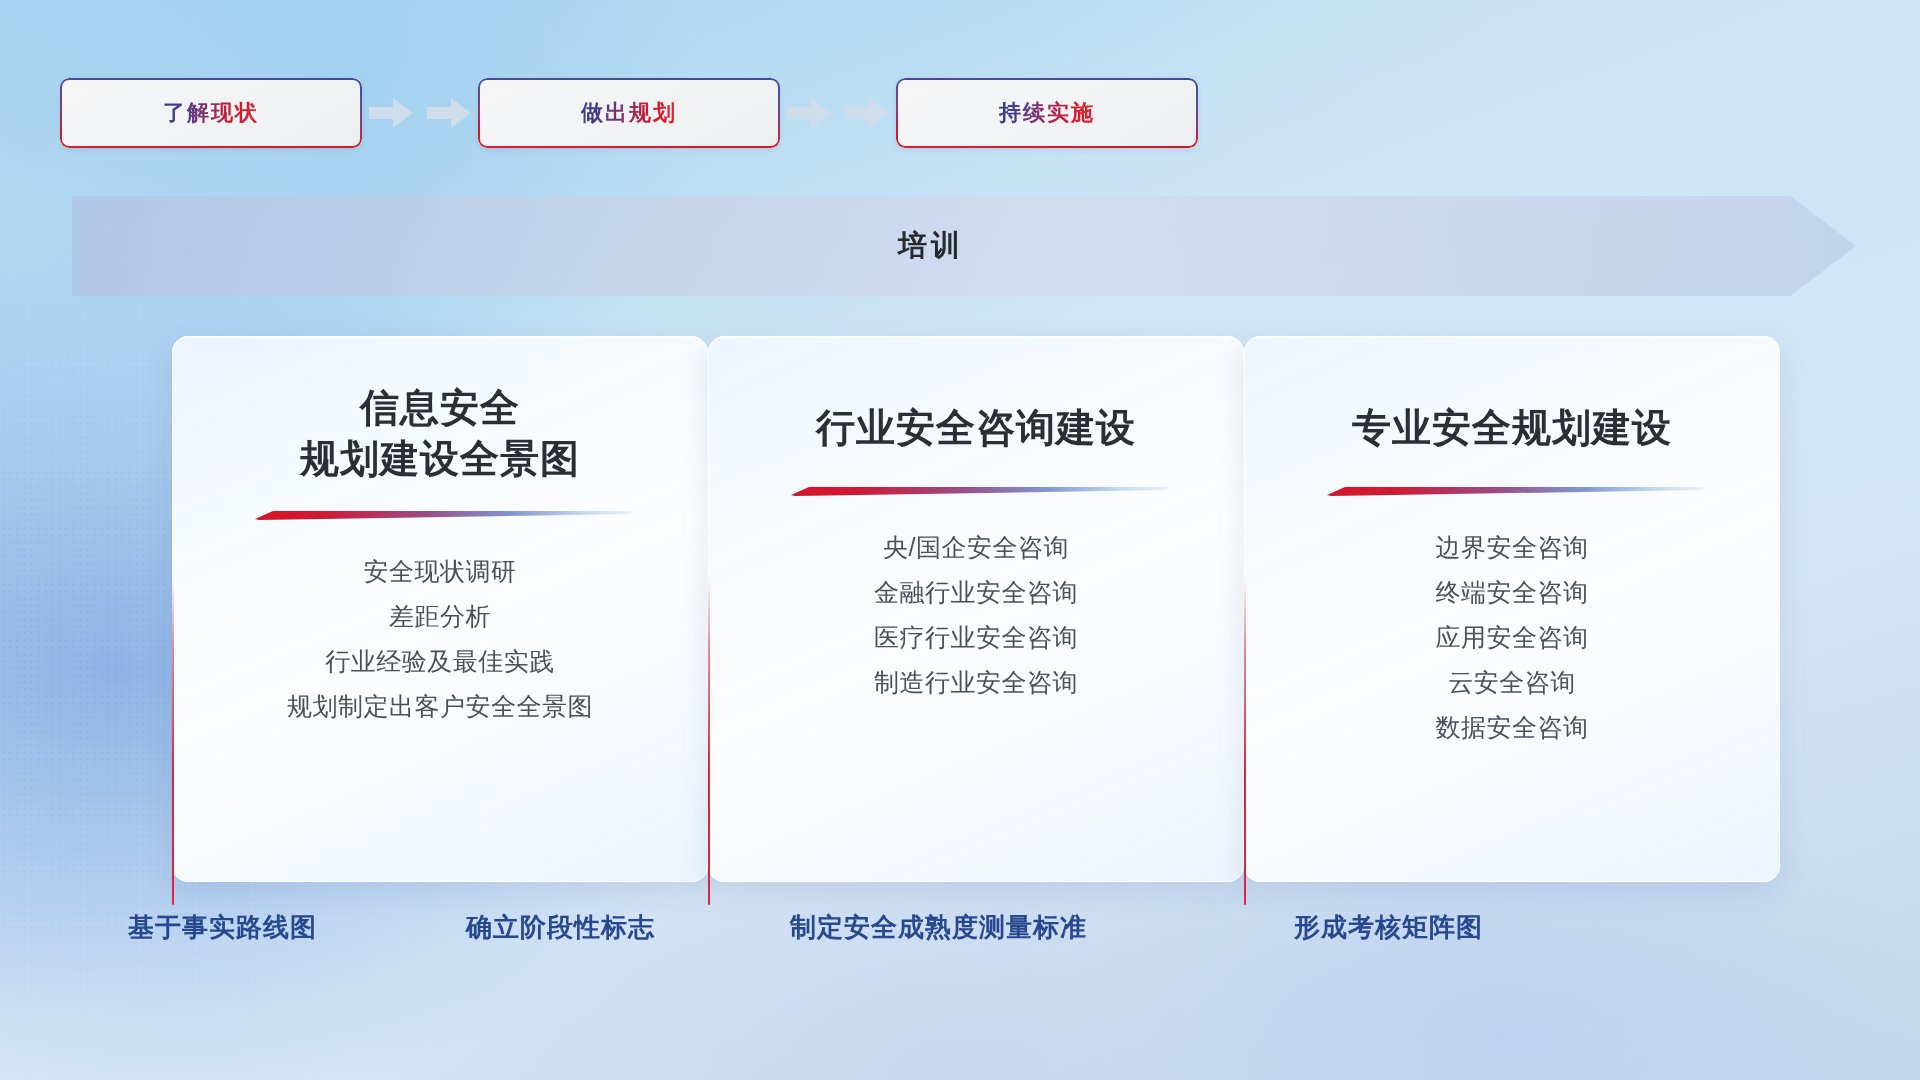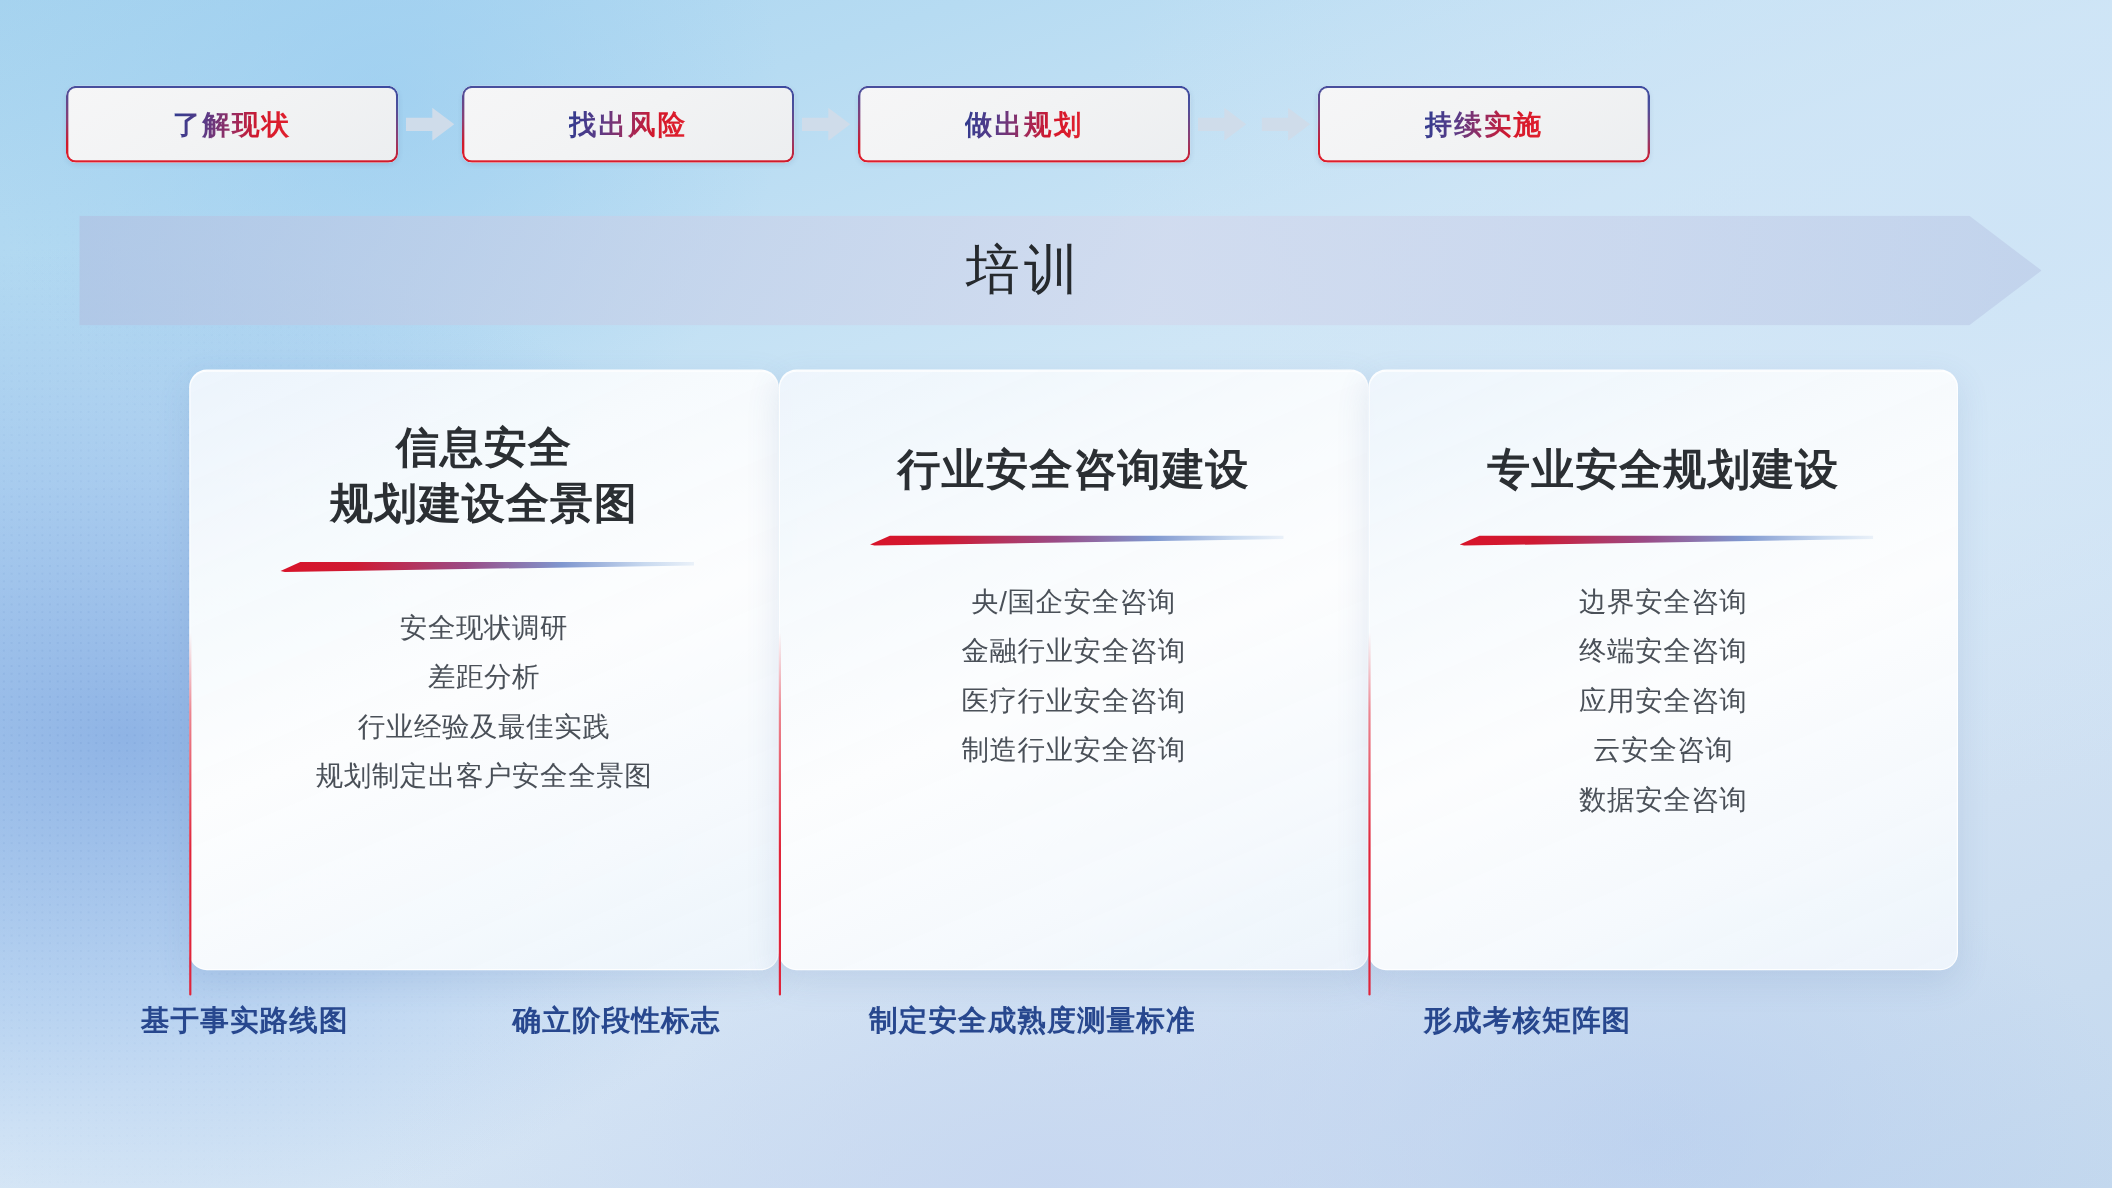--- a/index.html
+++ b/index.html
@@ -74,21 +74,21 @@
   }
   .chip::before{
     content:"";position:absolute;inset:0;border-radius:9px;padding:2px;
     background:linear-gradient(183deg,#3b4aa0 0%,#4a4f9c 22%,#8c3d72 55%,#d01a2b 80%,#e01f2d 100%);
     -webkit-mask:linear-gradient(#000 0 0) content-box,linear-gradient(#000 0 0);
     -webkit-mask-composite:xor;mask-composite:exclude;
     pointer-events:none;
   }
   .chip-label{
     position:relative;z-index:2;
-    font-size:25px;font-weight:700;letter-spacing:2px;
+    font-size:22px;font-weight:700;letter-spacing:2px;
     background:linear-gradient(100deg,#2e3b8f 0%,#5a3b87 28%,#9e2a5c 52%,#d4172a 72%,#e2222f 100%);
     -webkit-background-clip:text;background-clip:text;
     color:transparent;-webkit-text-fill-color:transparent;
     white-space:nowrap;
   }
   .arrow-sep{
     width:44px;height:30px;margin:0 7px;flex:none;
     display:flex;align-items:center;justify-content:center;
   }
   .arrow-sep svg{display:block;}
@@ -103,21 +103,21 @@
         rgba(176,196,228,.78) 0%,
         rgba(196,210,234,.80) 28%,
         rgba(210,218,238,.82) 55%,
         rgba(200,212,236,.78) 80%,
         rgba(188,204,232,.70) 100%);
     clip-path:polygon(0 0, calc(100% - 66px) 0, 100% 50%, calc(100% - 66px) 100%, 0 100%);
   }
   .banner-text{
     position:absolute;left:0;right:66px;top:0;height:100px;
     display:flex;align-items:center;justify-content:center;
-    font-size:49px;font-weight:400;color:#262a2e;letter-spacing:4px;
+    font-size:29px;font-weight:700;color:#262a2e;letter-spacing:4px;
   }
 
   
   #cards{
     position:absolute;left:0;top:336px;width:1920px;height:556px;z-index:6;
     display:flex;justify-content:center;margin-left:16px;
   }
   .card{
     position:relative;width:534px;height:544px;
     border-radius:16px;
@@ -183,25 +183,20 @@
 <div id="steps">
   <div class="step-wrap" style="margin-left:60px;">
     <div class="chip">
       <span class="chip-label">了解现状</span>
     </div>
   </div>
   <div class="arrow-sep">
     <svg width="44" height="30" viewBox="0 0 44 30" aria-hidden="true">
       <path d="M0 9 H24 V0 L44 15 L24 30 V21 H0 Z" fill="#cfdcea"></path>
     </svg>
-  </div>
-  <div class="step-wrap">
-    <div class="chip">
-      <span class="chip-label">找出风险</span>
-    </div>
   </div>
   <div class="arrow-sep">
     <svg width="44" height="30" viewBox="0 0 44 30" aria-hidden="true">
       <path d="M0 9 H24 V0 L44 15 L24 30 V21 H0 Z" fill="#cfdcea"></path>
     </svg>
   </div>
   <div class="step-wrap">
     <div class="chip">
       <span class="chip-label">做出规划</span>
     </div>

